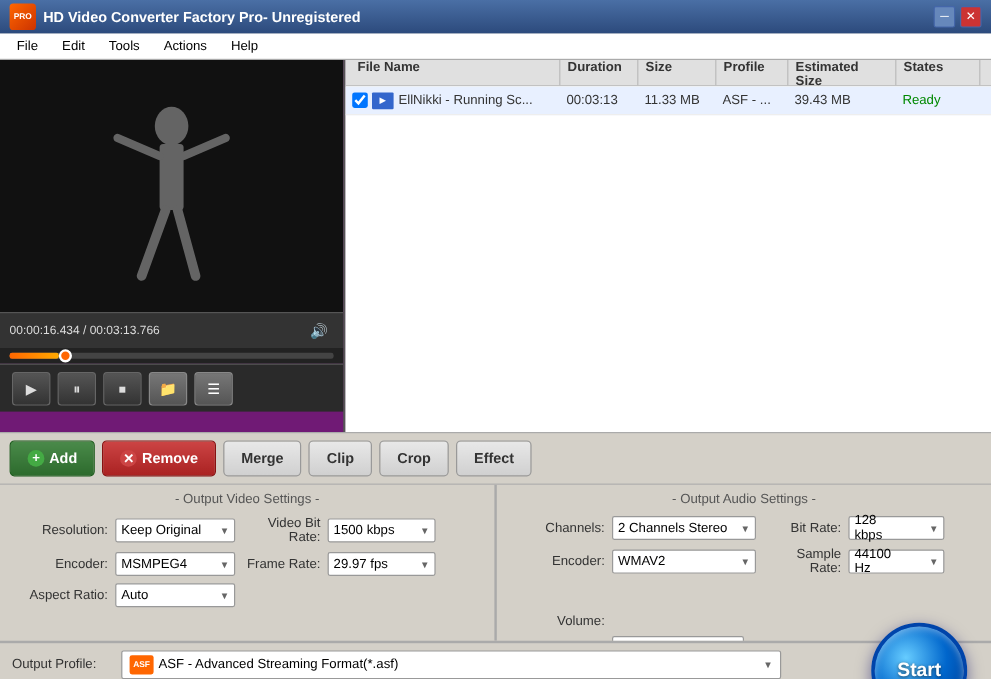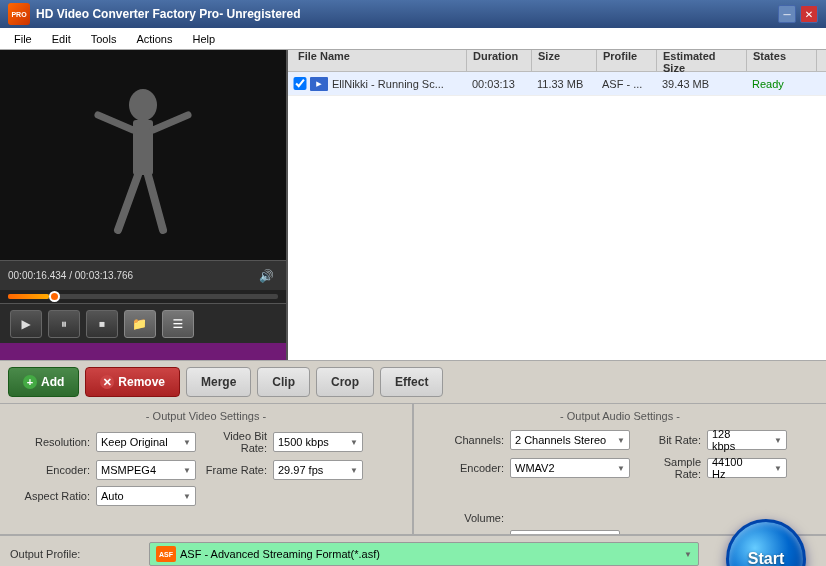--- a/index.html
+++ b/index.html
@@ -363,31 +363,30 @@
       gap: 6px;
     }
     .output-label {
       color: #333;
       font-size: 11px;
       width: 85px;
     }
     .output-select {
       flex: 1;
       height: 24px;
-      background: #86efac;
+      background: #ffffff;
       border: 1px solid #999;
       border-radius: 2px;
       font-size: 11px;
       padding: 0 6px;
       display: flex;
       align-items: center;
       justify-content: space-between;
       cursor: pointer;
       max-width: 550px;
-      margin-left: 48px;
     }
     .start-btn-container {
       position: absolute;
       right: 20px;
       bottom: 15px;
     }
     .start-btn {
       width: 80px;
       height: 80px;
       border-radius: 50%;

